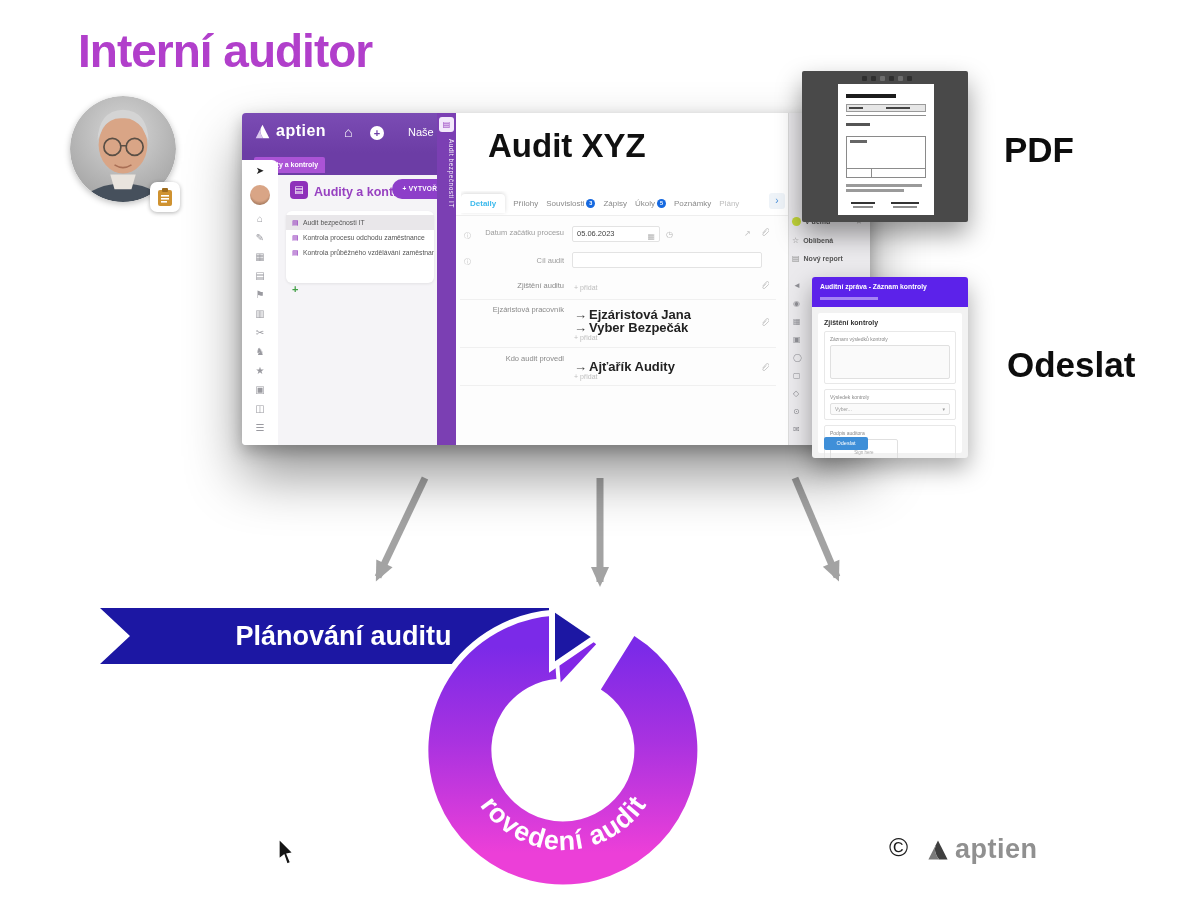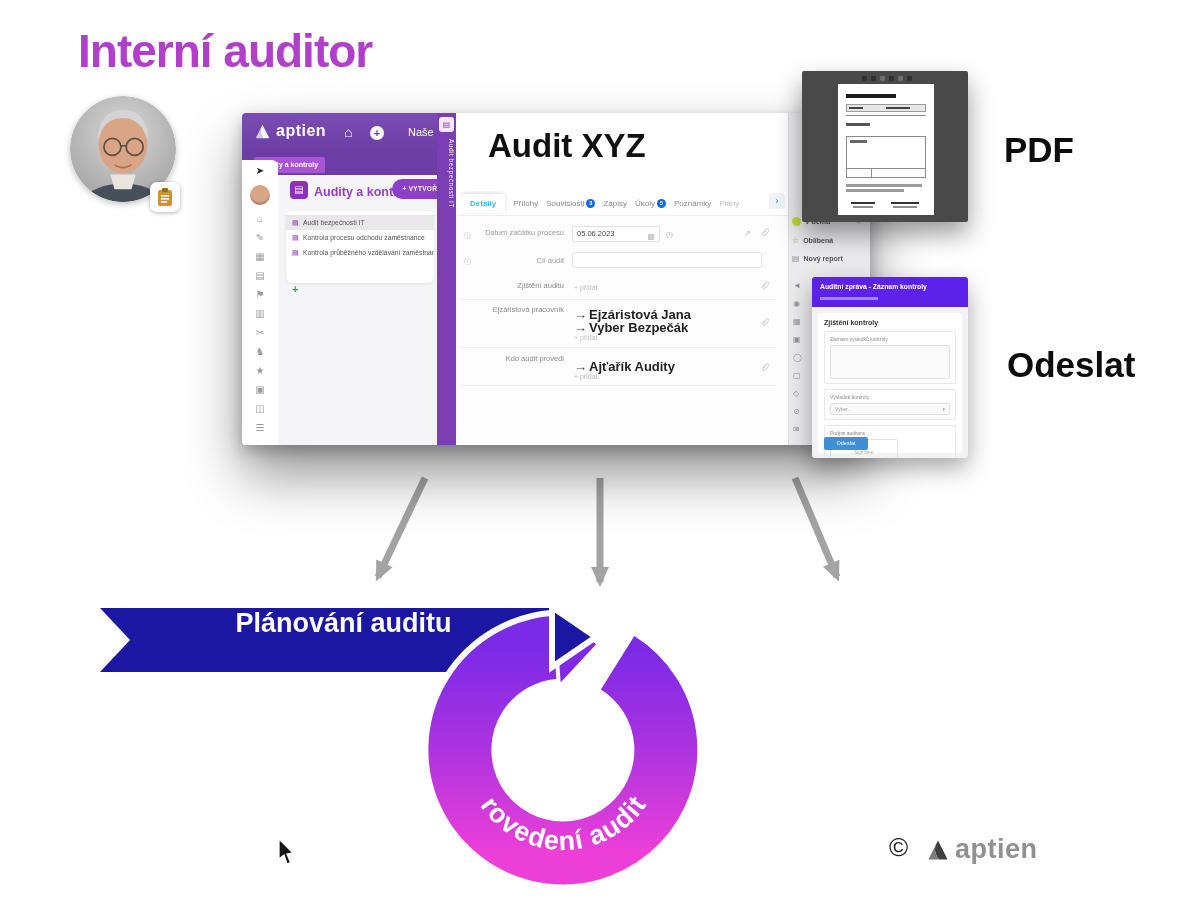--- a/index.html
+++ b/index.html
@@ -109,21 +109,21 @@
   .on-area { height:34px; border:1px solid #e0e0e0; background:#fafafa; border-radius:2px; }
   .on-select { height:12px; border:1px solid #e0e0e0; background:#fafafa; border-radius:2px;
                font-size:5px; color:#9a9a9a; display:flex; align-items:center; justify-content:space-between; padding:0 4px; }
   .on-sign { width:68px; height:26px; border:1px solid #e0e0e0; border-radius:2px; display:flex;
              align-items:center; justify-content:center; font-size:4.5px; color:#aaa; }
   .on-btn { left:12px; top:160px; width:44px; height:13px; background:#3f8fd8; border-radius:2px;
             color:#fff; font-size:5.5px; text-align:center; line-height:13px; }
 
   
   .arrows { left:330px; top:455px; z-index:1; }
-  .banner { height:64px; display:flex; align-items:flex-start; justify-content:center; color:#fff;
+  .banner { height:56px; display:flex; align-items:center; justify-content:center; color:#fff;
             font-size:27px; font-weight:700; z-index:2; }
   .banner-left { left:100px; top:608px; width:487px; background:#1c17a3;
     clip-path:polygon(0 0, 457px 0, 487px 50%, 457px 100%, 0 100%, 30px 50%); }
   .banner-right { left:597px; top:608px; width:459px; background:#5fb8d8; padding-left:26px;
     clip-path:polygon(0 0, 425px 0, 459px 50%, 425px 100%, 0 100%); }
   .ring { left:423px; top:590px; z-index:5; }
   .navy-tip { left:549px; top:599px; z-index:6; }
 
   .copyright { left:889px; top:832px; font-size:26px; color:#1d1d1d; }
   .foot-logo { left:925px; top:834px; display:flex; align-items:center; gap:4px; }

